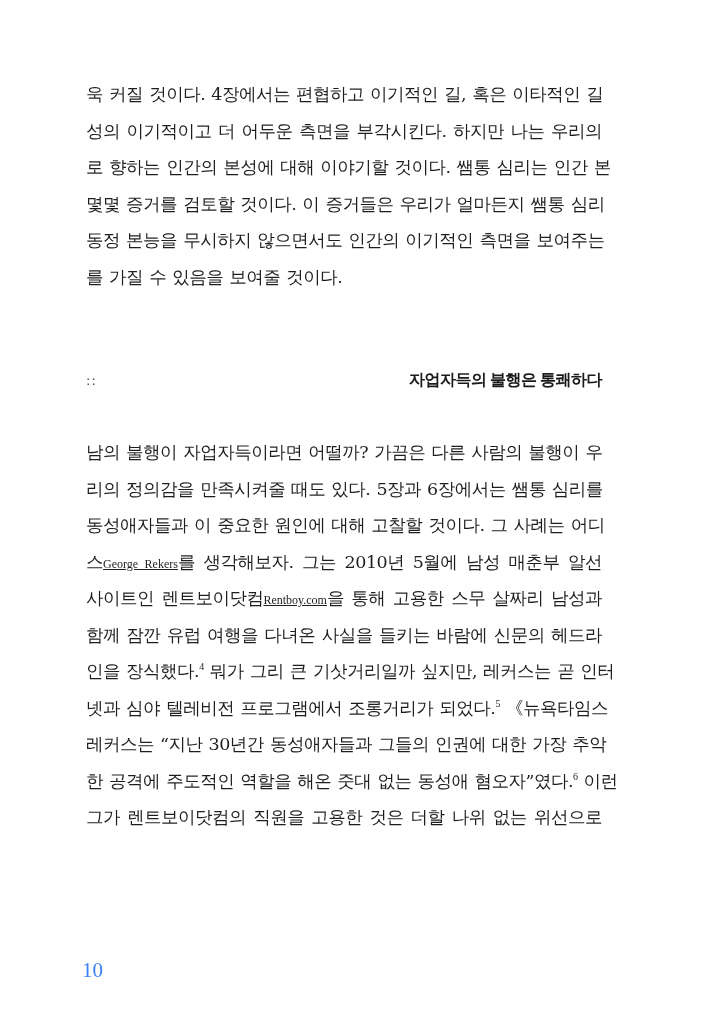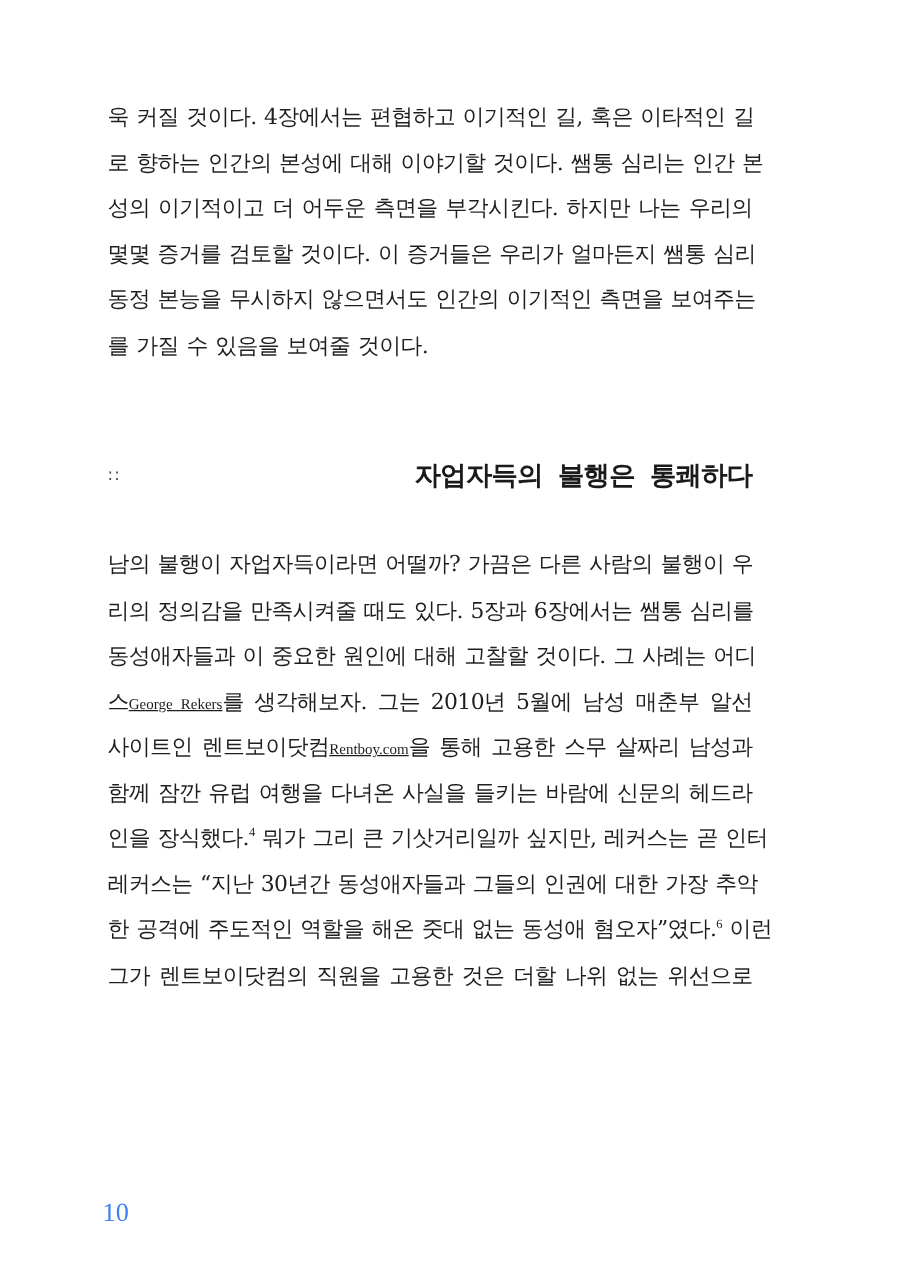--- a/index.html
+++ b/index.html
@@ -61,62 +61,63 @@
       justify-content: space-between;
       align-items: center;
     }
     .section-mark {
       font-family: "DejaVu Sans", sans-serif;
       font-size: 13px;
       color: #444;
       letter-spacing: 1px;
     }
     .section-title {
-      font-family: Liberation Mono, monospace;
-      font-size: 21px;
+      font-family: Liberation Serif, serif;
+      font-size: 16px;
       font-weight: bold;
       color: #1a1a1a;
       letter-spacing: -0.5px;
     }
     .page-number {
       position: absolute;
       left: 82px;
       top: 958px;
       font-family: "Liberation Serif", serif;
       font-size: 21px;
       color: #3b82f6;
     }
   </style>
 </head>
 <body>
 
 <div class="page">
 
   <div class="para" style="top:76px;">
     <span class="line">욱 커질 것이다. 4장에서는 편협하고 이기적인 길, 혹은 이타적인 길</span>
+    <span class="line">성의 이기적이고 더 어두운 측면을 부각시킨다. 하지만 나는 우리의</span>
     <span class="line">로 향하는 인간의 본성에 대해 이야기할 것이다. 쌤통 심리는 인간 본</span>
-    <span class="line">성의 이기적이고 더 어두운 측면을 부각시킨다. 하지만 나는 우리의</span>
     <span class="line">몇몇 증거를 검토할 것이다. 이 증거들은 우리가 얼마든지 쌤통 심리</span>
     <span class="line">동정 본능을 무시하지 않으면서도 인간의 이기적인 측면을 보여주는</span>
     <span class="line last">를 가질 수 있음을 보여줄 것이다.</span>
   </div>
 
   <div class="section-head">
     <span class="section-mark">::</span>
     <span class="section-title">자업자득의 불행은 통쾌하다</span>
   </div>
 
   <div class="para" style="top:434px;">
     <span class="line">남의 불행이 자업자득이라면 어떨까? 가끔은 다른 사람의 불행이 우</span>
     <span class="line">리의 정의감을 만족시켜줄 때도 있다. 5장과 6장에서는 쌤통 심리를</span>
     <span class="line">동성애자들과 이 중요한 원인에 대해 고찰할 것이다. 그 사례는 어디</span>
     <span class="line"><span>스</span><span class="latin-small">George Rekers</span><span>를 생각해보자. 그는 2010년 5월에 남성 매춘부 알선</span></span>
     <span class="line"><span>사이트인 렌트보이닷컴</span><span class="latin-small">Rentboy.com</span><span>을 통해 고용한 스무 살짜리 남성과</span></span>
     <span class="line">함께 잠깐 유럽 여행을 다녀온 사실을 들키는 바람에 신문의 헤드라</span>
     <span class="line"><span>인을 장식했다.</span><sup class="fn">4</sup><span> 뭐가 그리 큰 기삿거리일까 싶지만, 레커스는 곧 인터</span></span>
+    <span class="line"><span>넷과 심야 텔레비전 프로그램에서 조롱거리가 되었다.</span><sup class="fn">5</sup><span> 《뉴욕타임스</span></span>
     <span class="line">레커스는 “지난 30년간 동성애자들과 그들의 인권에 대한 가장 추악</span>
     <span class="line"><span>한 공격에 주도적인 역할을 해온 줏대 없는 동성애 혐오자”였다.</span><sup class="fn">6</sup><span> 이런</span></span>
     <span class="line">그가 렌트보이닷컴의 직원을 고용한 것은 더할 나위 없는 위선으로</span>
   </div>
 
   <div class="page-number">10</div>
 
 </div>
 
 </body></html>

